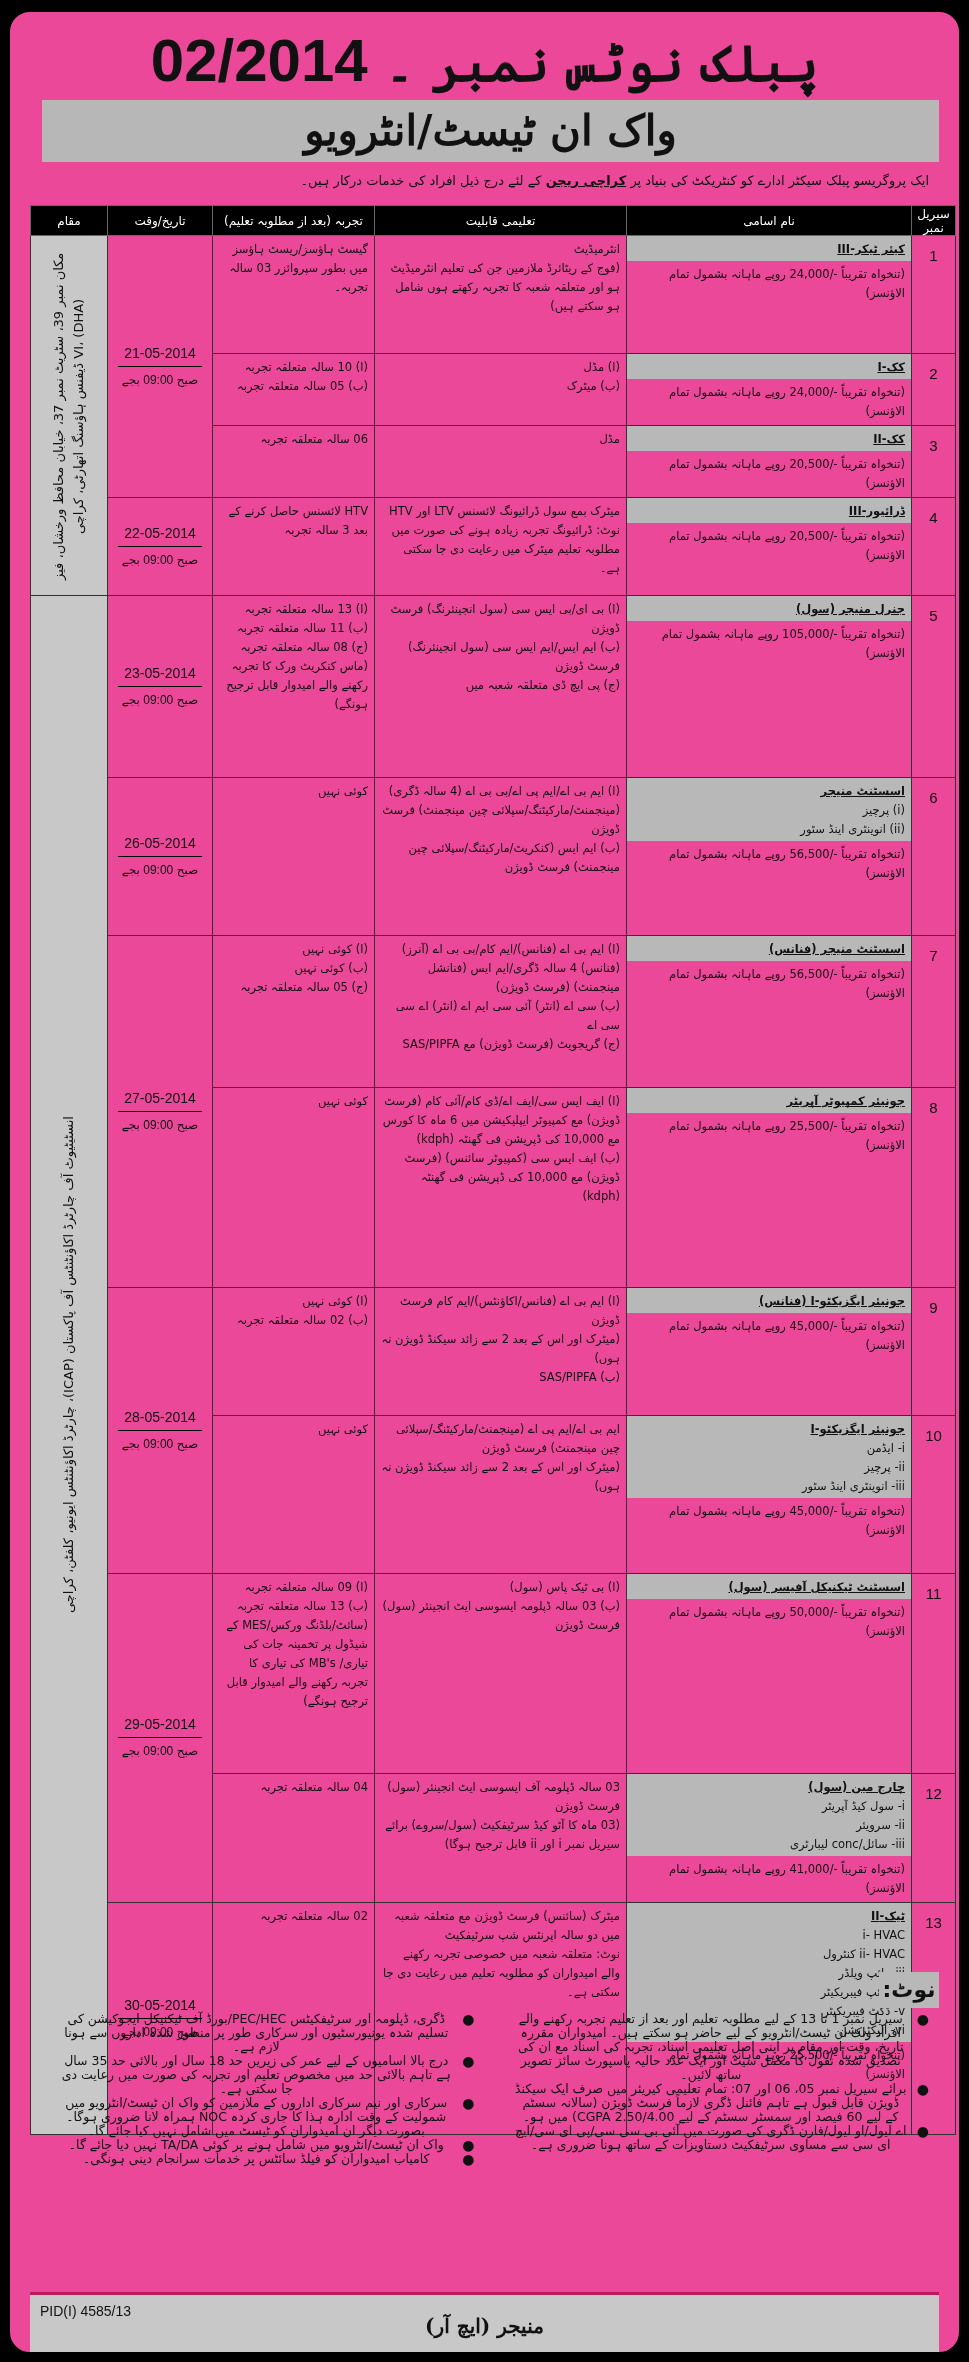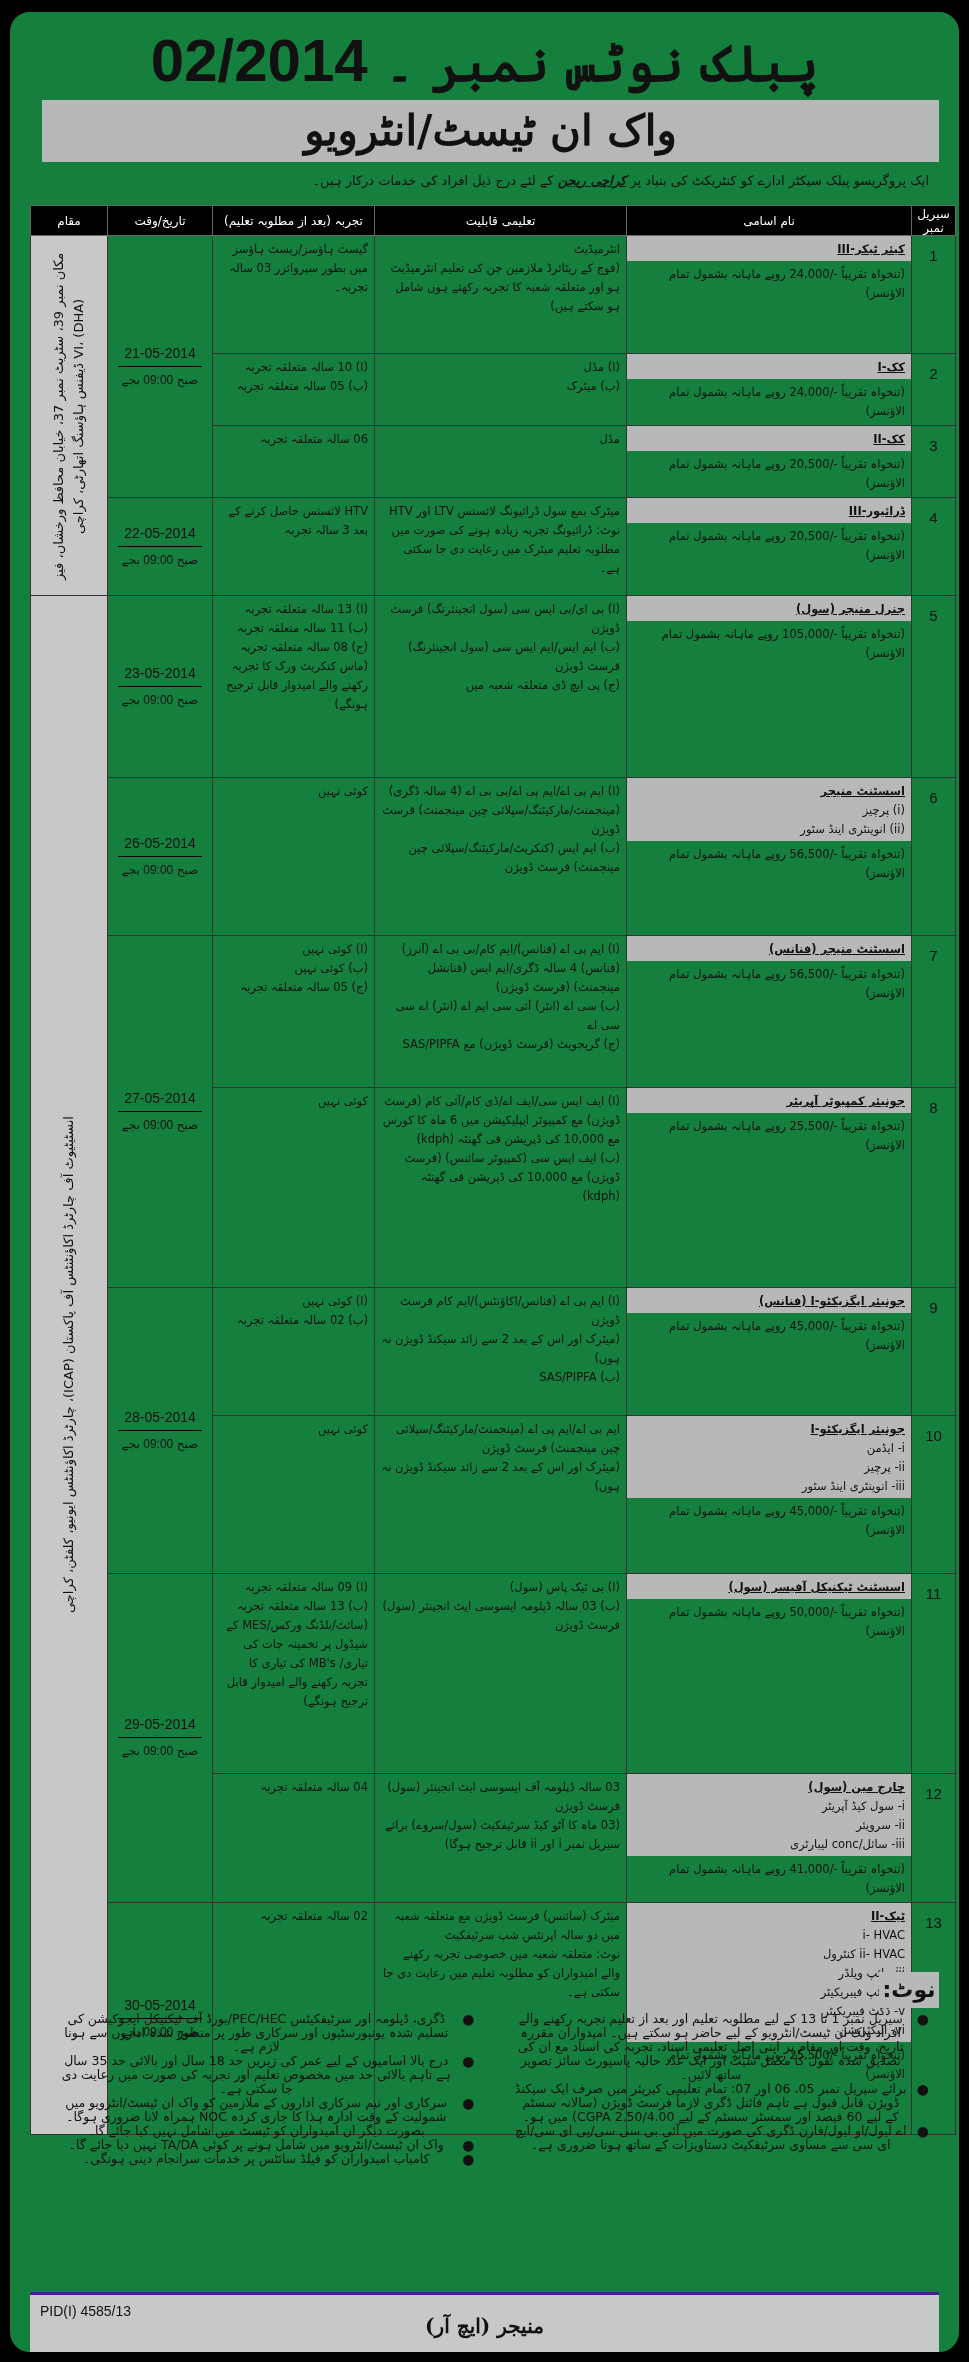--- a/index.html
+++ b/index.html
@@ -1,37 +1,37 @@
 <!DOCTYPE html>
 <html><head>
 <meta charset="utf-8">
 <style>
   * { box-sizing: border-box; margin: 0; padding: 0; }
   html, body { width: 969px; height: 2362px; background: #000; overflow: hidden; }
   body { font-family: "DejaVu Sans", sans-serif; color: #111; }
   .frame {
     position: absolute; left: 8px; top: 10px; width: 953px; height: 2344px;
-    background: #15803d; border-radius: 22px; border: 2px solid #000; overflow: hidden;
+    background: #ec4899; border-radius: 22px; border: 2px solid #000; overflow: hidden;
   }
   .title {
     position: absolute; left: 0; right: 0; top: 14px; height: 70px;
     text-align: center; direction: rtl; font-size: 50px; font-weight: bold;
     font-family: "DejaVu Serif", serif; line-height: 70px; letter-spacing: 1px;
   }
   .title .num { font-family: "Liberation Sans", sans-serif; font-weight: bold; font-size: 60px; }
   .banner {
     position: absolute; left: 32px; right: 20px; top: 88px; height: 62px;
     background: #b7b7b7; text-align: center; direction: rtl;
     font-family: "DejaVu Serif", serif; font-weight: bold; font-size: 42px; line-height: 62px;
   }
   .intro {
     position: absolute; right: 30px; top: 158px; left: 20px; text-align: right; direction: rtl;
     font-size: 13px; line-height: 22px;
   }
-  .intro u { text-decoration: underline; font-weight: bold; font-style: italic; }
+  .intro u { text-decoration: underline; font-weight: bold; }
 
   table.jobs {
     position: absolute; left: 20px; top: 193px; width: 925px;
     border-collapse: collapse; direction: rtl; table-layout: fixed;
   }
   table.jobs th {
     background: #000; color: #fff; font-weight: normal; font-size: 12px; height: 30px;
     border: 1px solid #666; text-align: center;
   }
   table.jobs td {
@@ -69,21 +69,21 @@
   .notes-col { width: 50%; padding: 0 10px; }
   .note {
     font-size: 12.5px; line-height: 14px; text-align: center; position: relative; padding-right: 22px; margin-left: 20px;
   }
   .note::before {
     content: "●"; position: absolute; right: 0; top: 0; font-size: 14px;
   }
 
   .footer {
     position: absolute; left: 20px; right: 20px; top: 2280px; height: 64px; background: #c8c8c8;
-    border-top: 3px solid #4c1d95;
+    border-top: 3px solid #be185d;
   }
   .pid { position: absolute; left: 10px; top: 8px; font-family: "Liberation Sans", sans-serif; font-size: 14px; }
   .signature {
     position: absolute; left: 0; right: 0; top: 6px; text-align: center; direction: rtl;
     font-family: "DejaVu Serif", serif; font-weight: bold; font-size: 20px; line-height: 50px;
   }
 </style>
 </head>
 <body>
 

